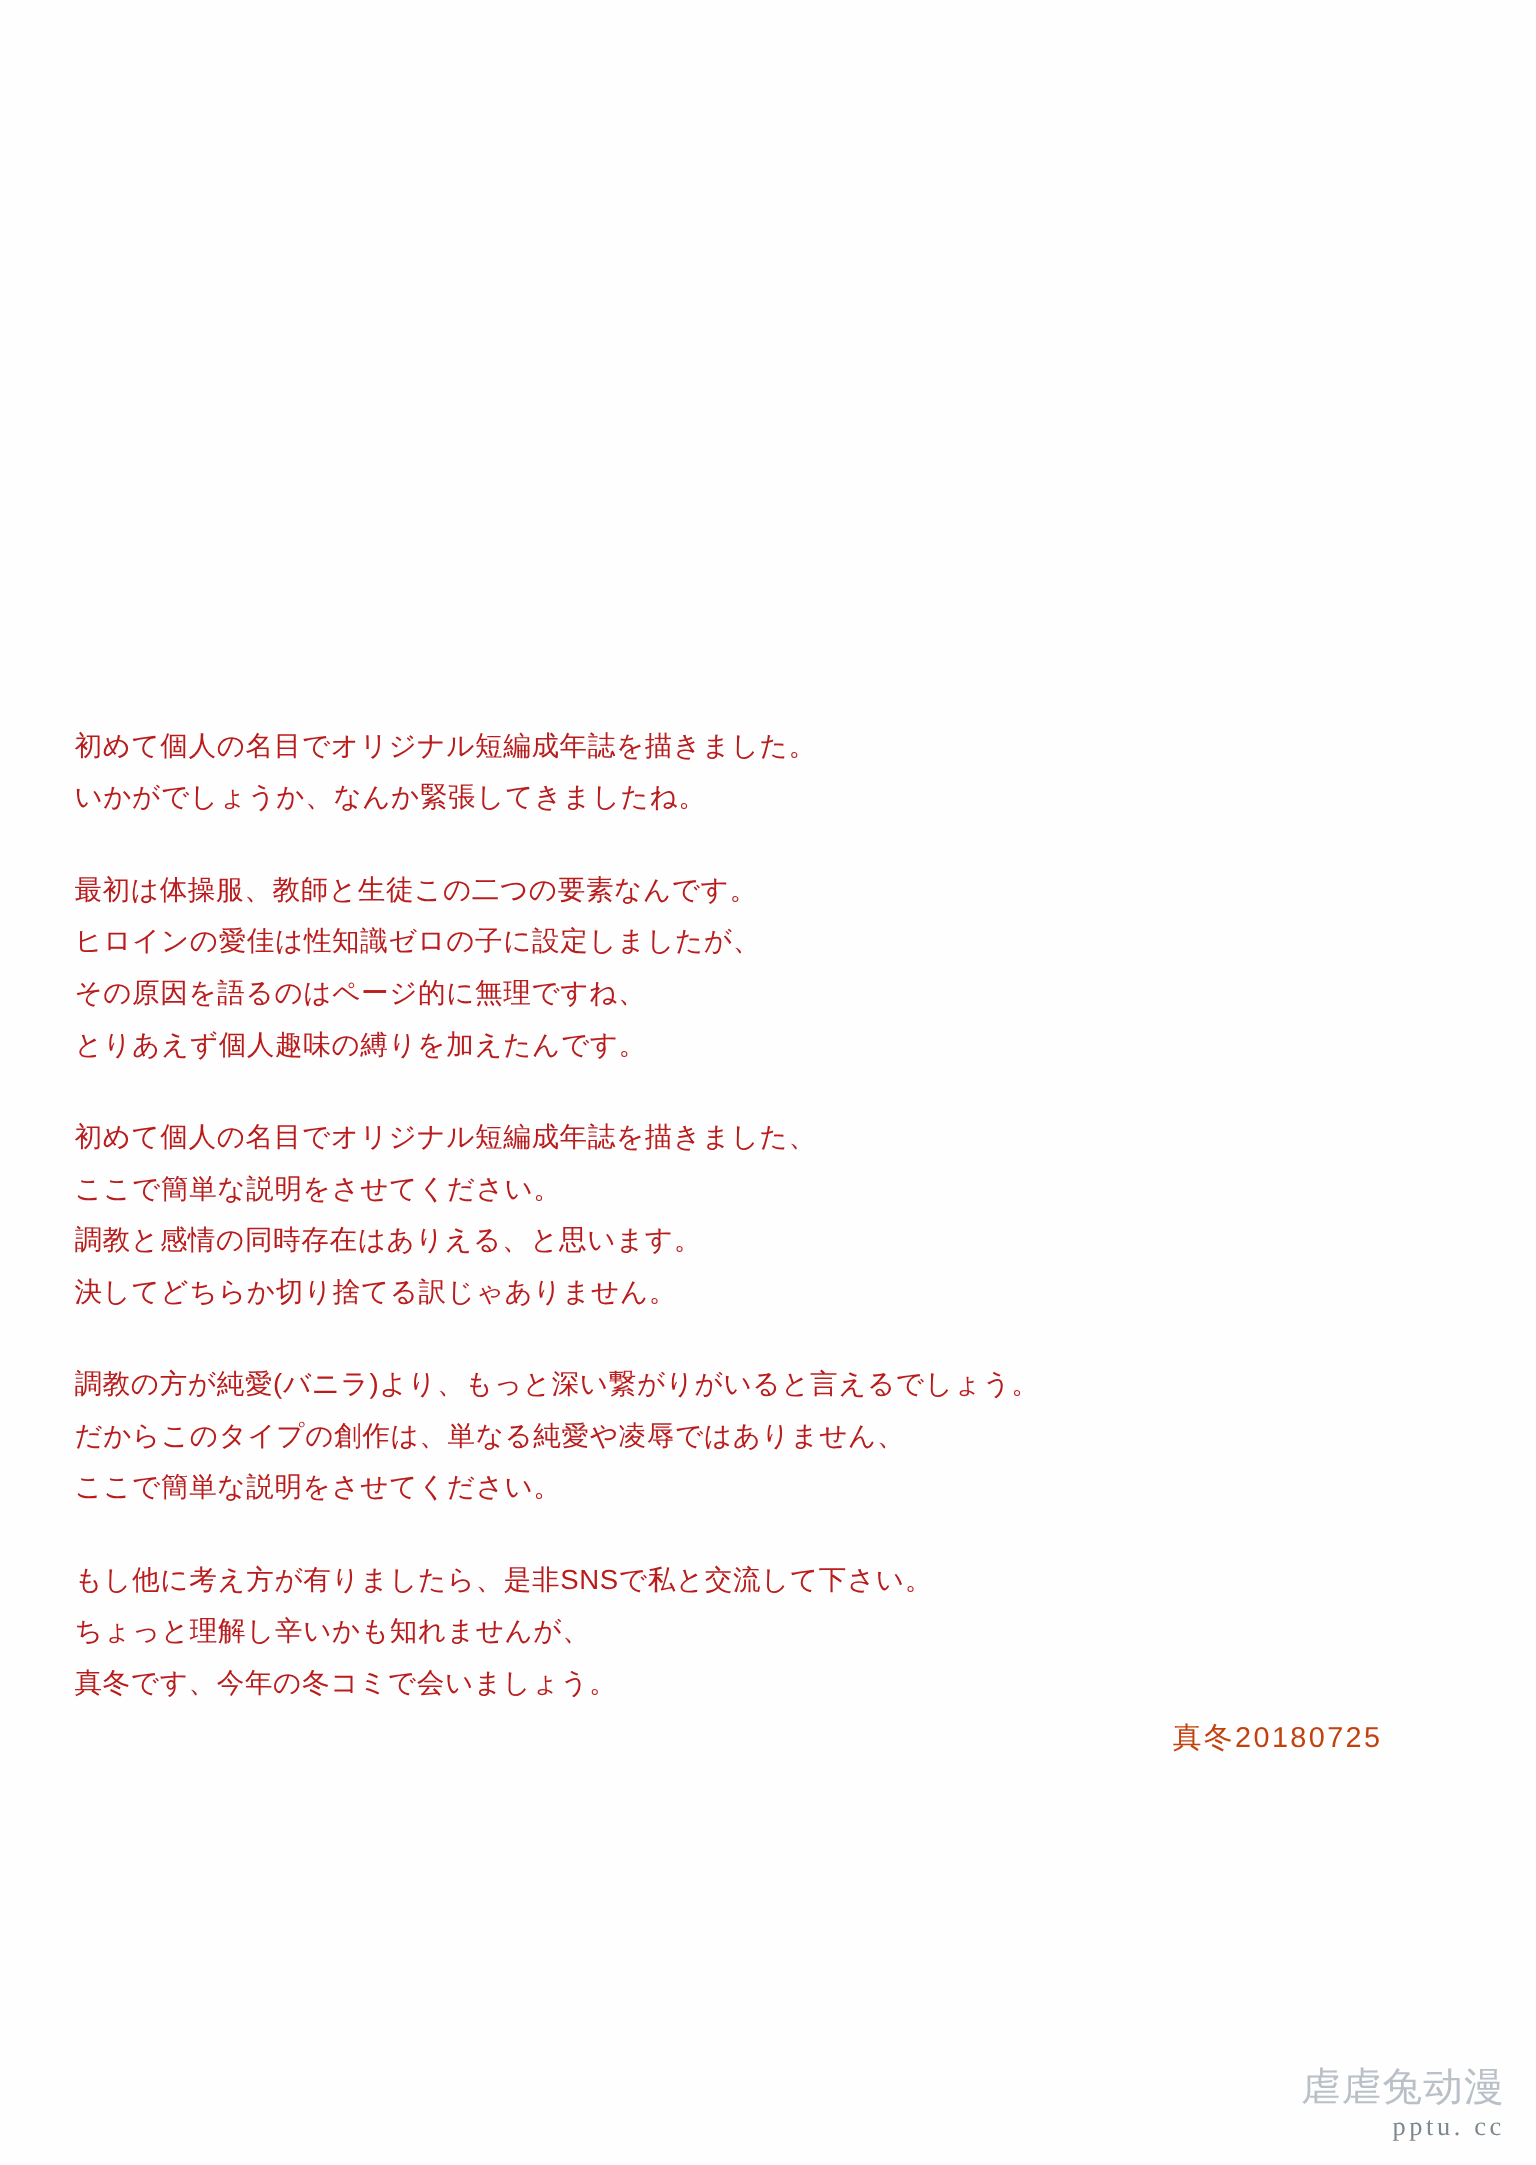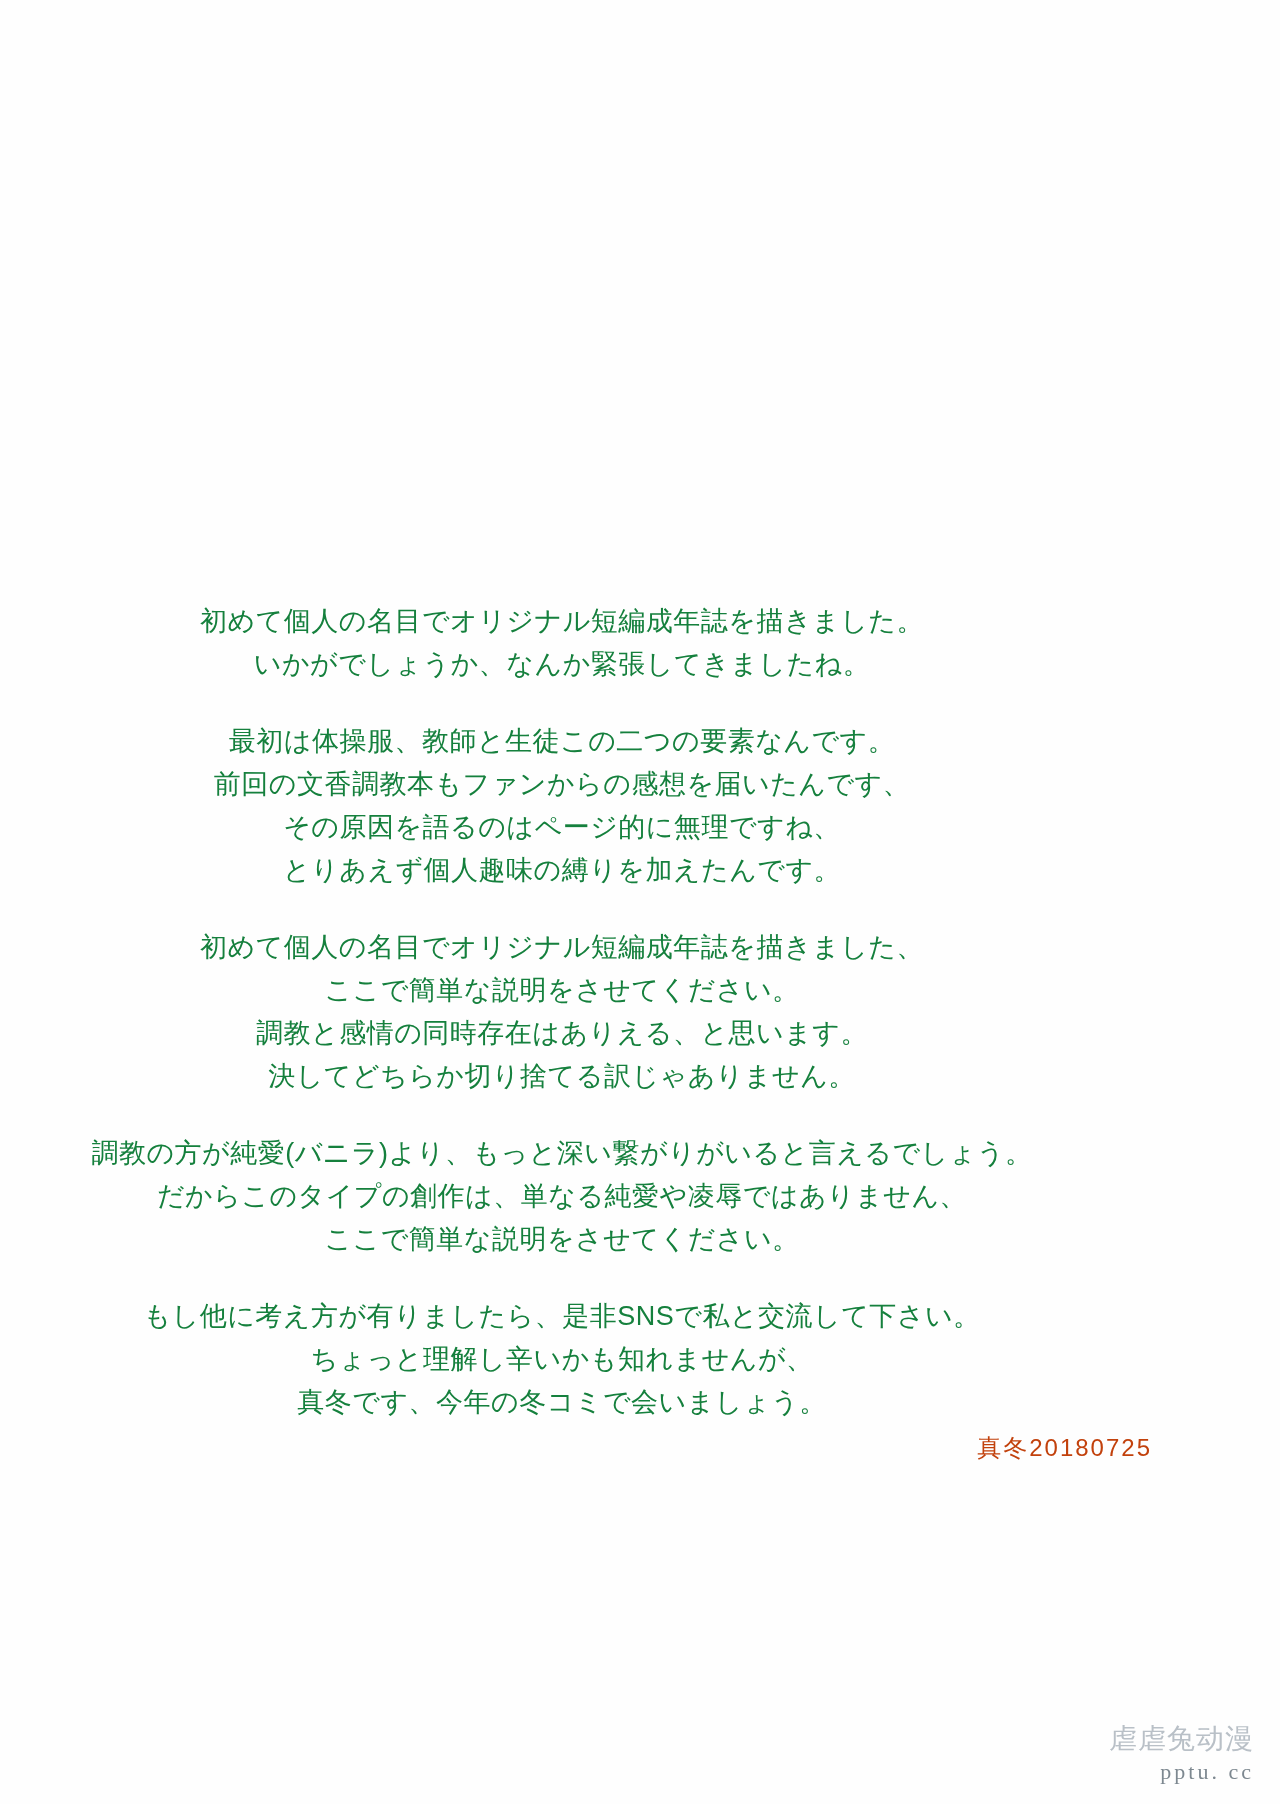--- a/index.html
+++ b/index.html
@@ -26,44 +26,43 @@
     top: 600px;
     width: 1000px;
   }
   .para {
     margin: 0 0 34px 0;
   }
   .para:last-child {
     margin-bottom: 0;
   }
   .line {
-    font-size: 27px;
+    font-size: 23px;
     line-height: 43px;
     letter-spacing: 0.5px;
-    color: #15803d;
+    color: #b91c1c;
     white-space: pre;
-    text-align: center;
   }
   .signature {
     position: absolute;
     right: 128px;
     top: 1432px;
     font-size: 24px;
     letter-spacing: 2px;
     color: #c2410c;
   }
   .watermark {
     position: absolute;
     right: 26px;
     bottom: 14px;
     text-align: right;
     user-select: none;
   }
   .wm-top {
-    font-size: 28px;
+    font-size: 33px;
     letter-spacing: 1px;
     color: #b9c0c7;
     font-family: "DejaVu Sans", sans-serif;
     line-height: 30px;
   }
   .wm-bottom {
     font-size: 22px;
     letter-spacing: 3px;
     color: #7d8890;
     font-family: "Liberation Serif", serif;
@@ -77,21 +76,21 @@
 
   <div class="afterword">
 
     <div class="para">
       <div class="line">初めて個人の名目でオリジナル短編成年誌を描きました。</div>
       <div class="line">いかがでしょうか、なんか緊張してきましたね。</div>
     </div>
 
     <div class="para">
       <div class="line">最初は体操服、教師と生徒この二つの要素なんです。</div>
-      <div class="line">前回の文香調教本もファンからの感想を届いたんです、</div>
+      <div class="line">ヒロインの愛佳は性知識ゼロの子に設定しましたが、</div>
       <div class="line">その原因を語るのはページ的に無理ですね、</div>
       <div class="line">とりあえず個人趣味の縛りを加えたんです。</div>
     </div>
 
     <div class="para">
       <div class="line">初めて個人の名目でオリジナル短編成年誌を描きました、</div>
       <div class="line">ここで簡単な説明をさせてください。</div>
       <div class="line">調教と感情の同時存在はありえる、と思います。</div>
       <div class="line">決してどちらか切り捨てる訳じゃありません。</div>
     </div>

